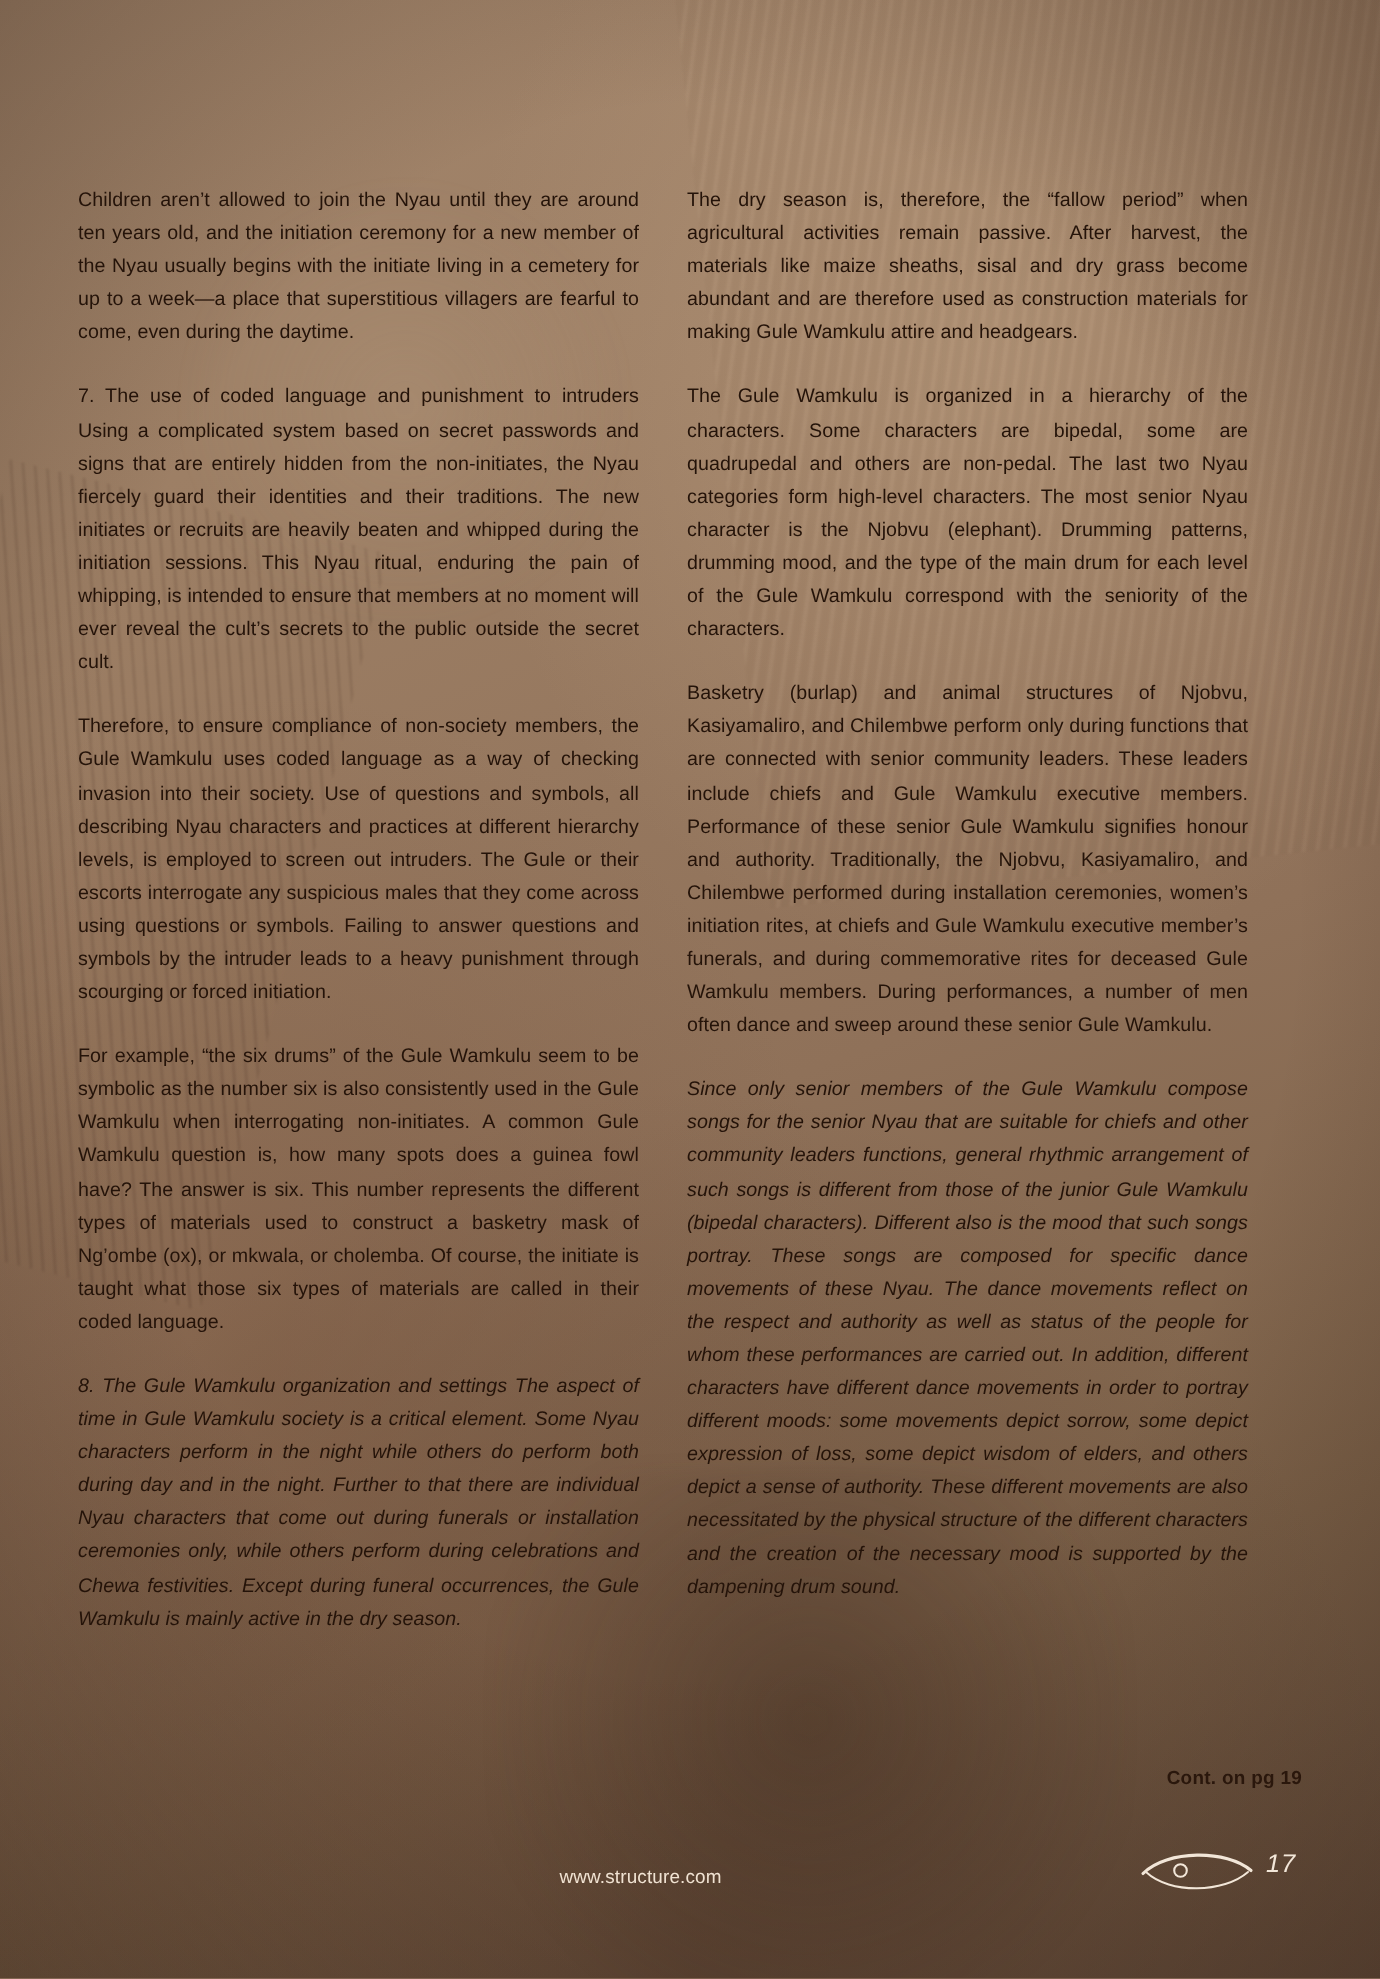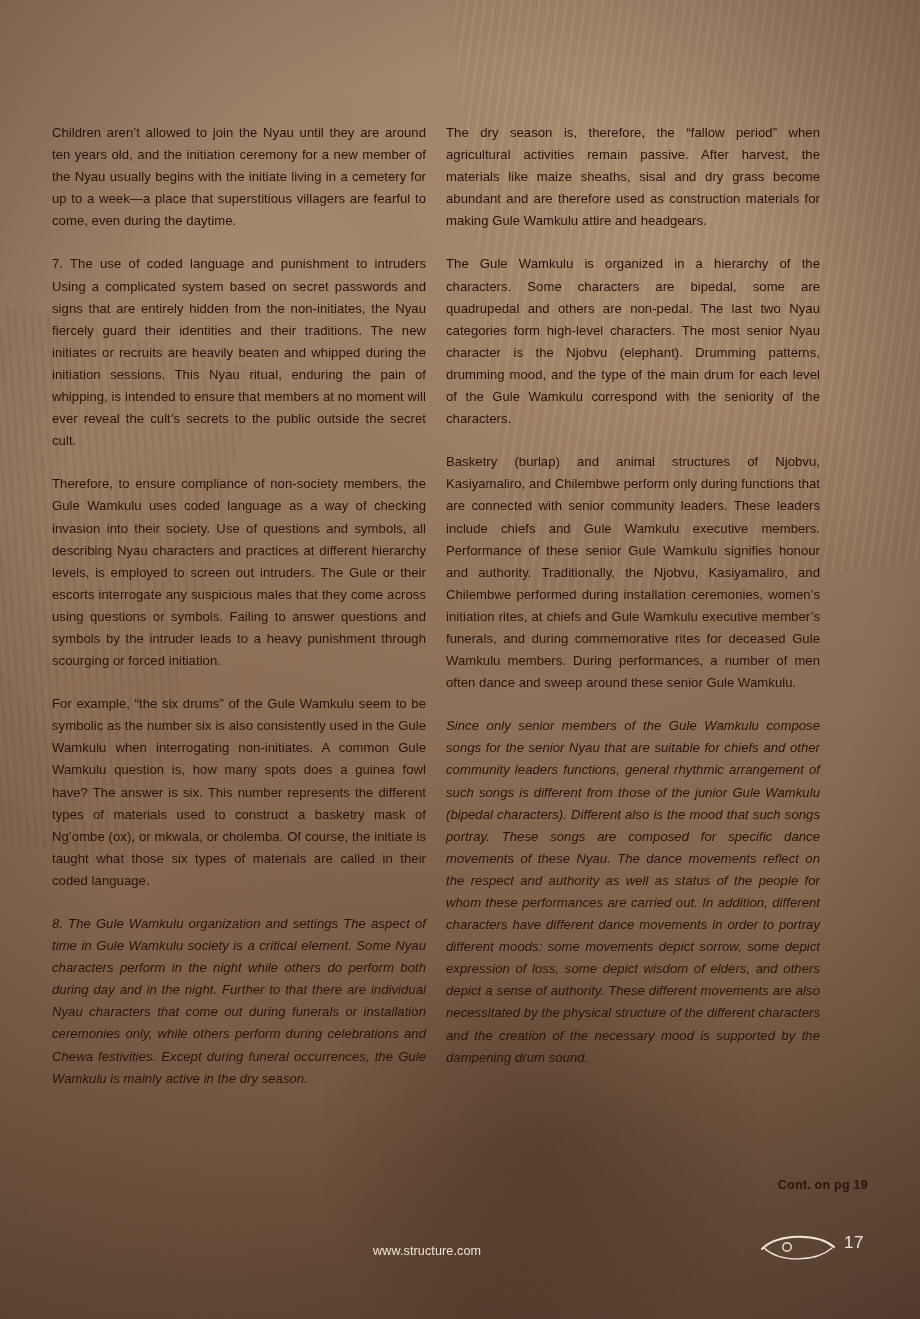--- a/index.html
+++ b/index.html
@@ -60,21 +60,21 @@
     background: radial-gradient(ellipse 80% 72% at 50% 45%, rgba(0,0,0,0) 55%, rgba(40,24,15,0.42) 100%);
     pointer-events: none;
   }
 
   .columns {
     position: absolute;
     top: 122px;
     left: 52px;
     width: 816px;
     display: flex;
-    gap: 20px;
+    gap: 32px;
   }
   .col {
     width: 374px;
   }
   .para {
     color: #241309;
     font-size: 13.1px;
     line-height: 22.1px;
     text-align: justify;
     margin: 0 0 21px 0;
@@ -99,20 +99,21 @@
     font-size: 12.6px;
     color: #f0e2d2;
     letter-spacing: .1px;
   }
   .folio {
     position: absolute;
     right: 50px;
     top: 1225px;
     width: 110px;
     height: 44px;
+    font-style: italic;
   }
   .folio .eye {
     position: absolute;
     left: 0; top: 6px;
     width: 78px; height: 32px;
   }
   .folio .num {
     position: absolute;
     right: 6px; top: 8px;
     font-size: 17px;

